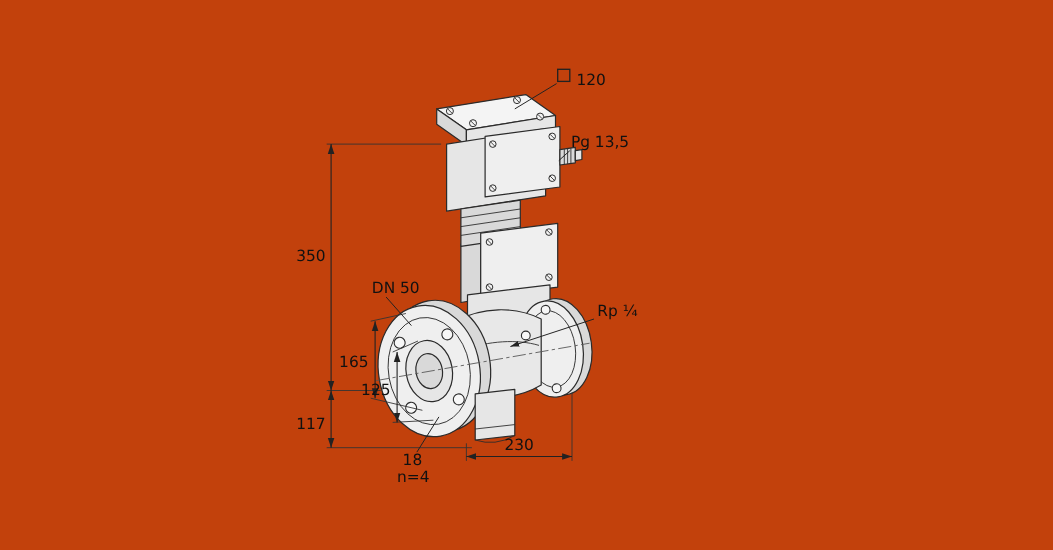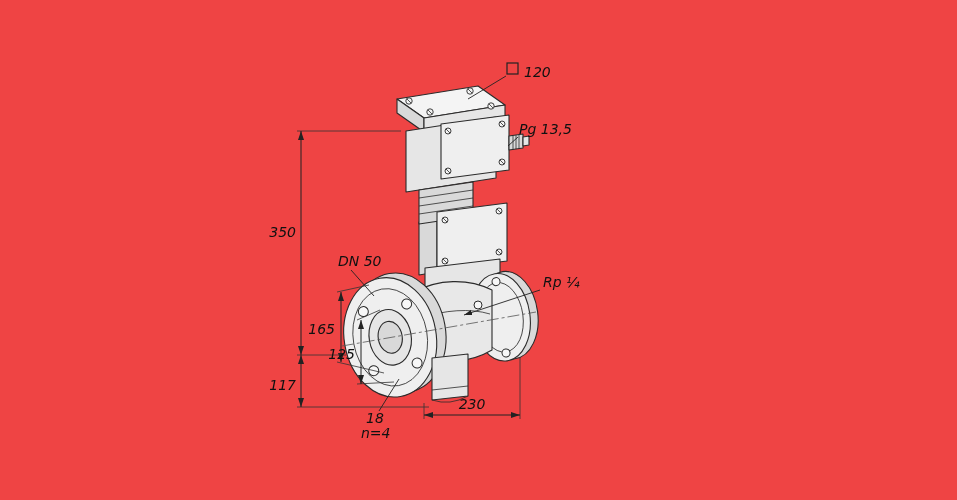--- a/index.html
+++ b/index.html
@@ -4,23 +4,22 @@
 <style>
   html, body {
     margin: 0;
     padding: 0;
     background: #e9e9e9;
   }
   .canvas {
     position: relative;
     width: 957px;
     height: 500px;
-    background: #ef4444;
+    background: #c2410c;
     overflow: hidden;
-    font-style: italic;
   }
   svg { display: block; }
 
   .outline { fill: #efefef; stroke: #2b2b2b; stroke-width: 1.1; stroke-linejoin: round; }
   .face-top  { fill: #f4f4f4; }
   .face-dark { fill: #d9d9d9; }
   .face-mid  { fill: #e6e6e6; }
   .body-fill { fill: #e8e8e8; }
   .thin { fill: none; stroke: #2b2b2b; stroke-width: 0.8; }
   .screw circle { fill: #f3f3f3; stroke: #2b2b2b; stroke-width: 0.9; }

